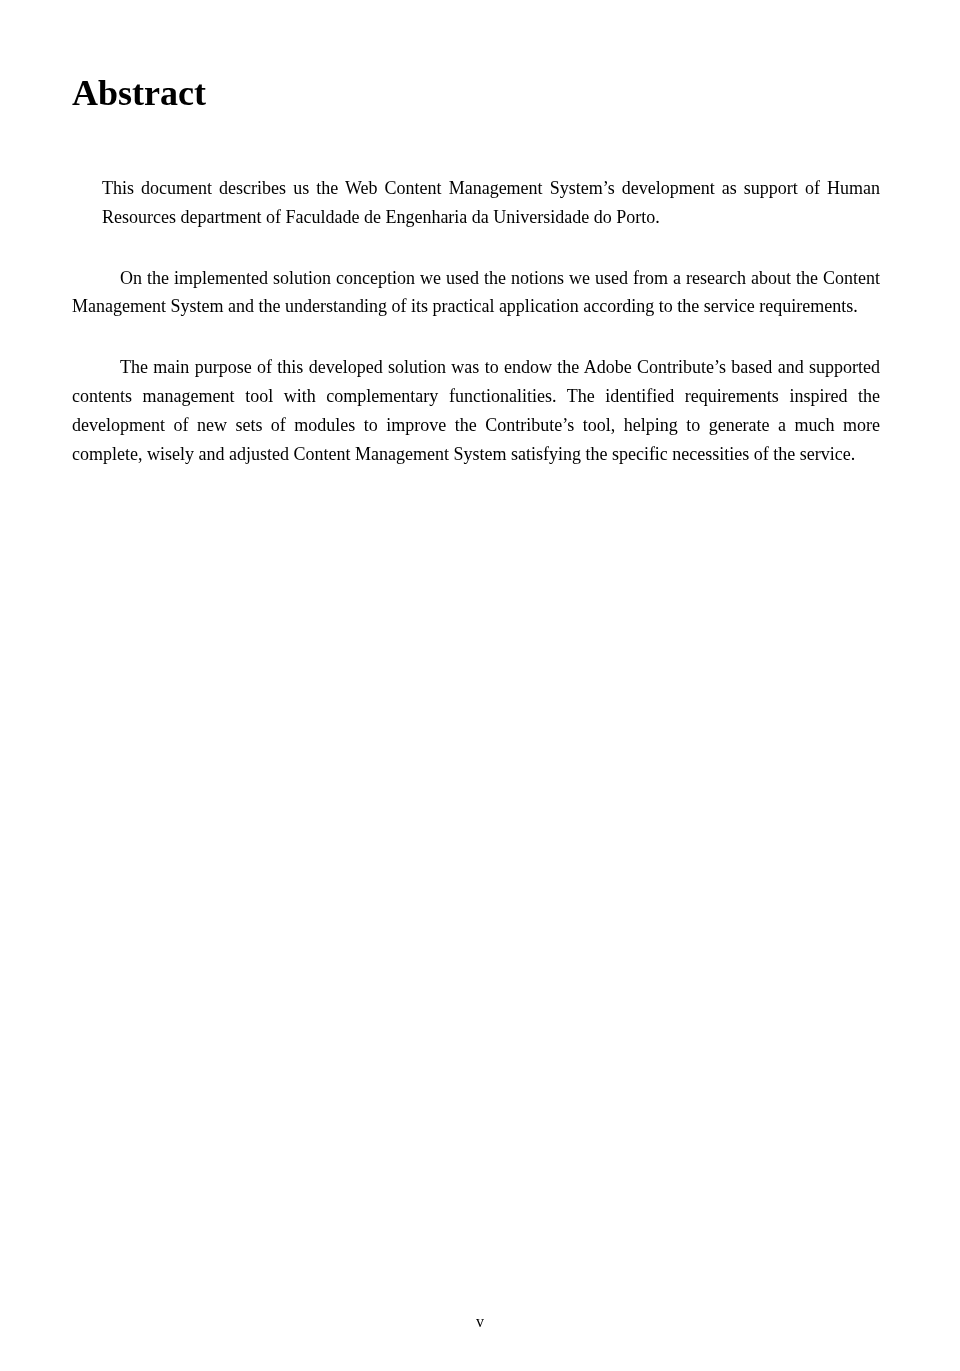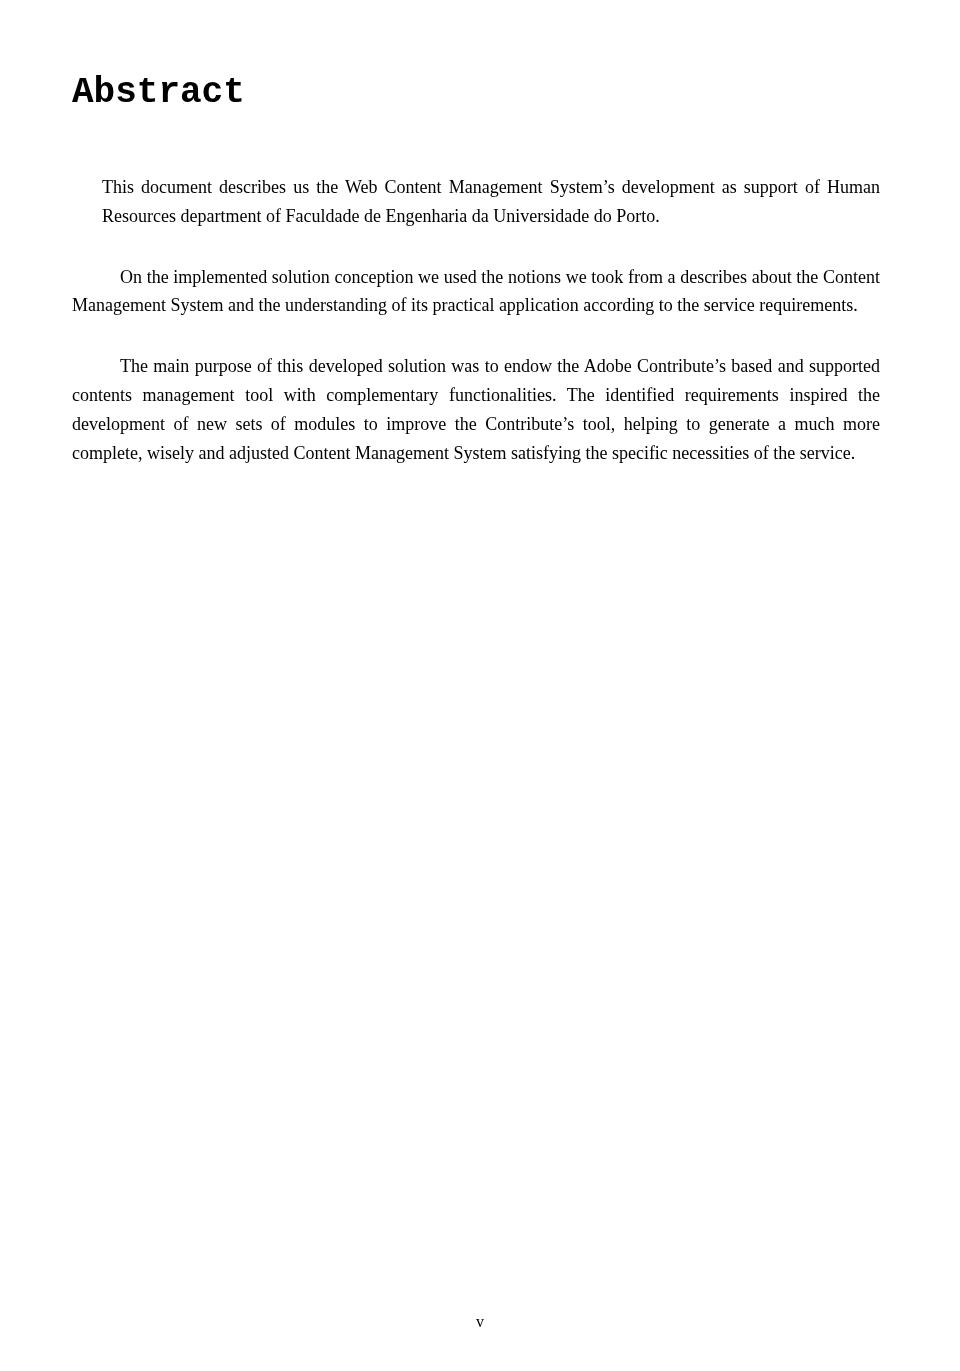--- a/index.html
+++ b/index.html
@@ -20,21 +20,21 @@
       width: 960px;
       min-height: 1371px;
       background: #ffffff;
       padding: 72px 80px 80px 72px;
       position: relative;
     }
 
     .page-title {
       font-size: 36px;
       font-weight: bold;
-      font-family: Liberation Mono, monospace;
+      font-family: Liberation Serif, serif;
       color: #000000;
       margin-bottom: 60px;
     }
 
     .abstract-body {
       font-family: "Times New Roman", Times, serif;
       font-size: 18px;
       line-height: 1.6;
       color: #000000;
       text-align: justify;
@@ -64,21 +64,21 @@
 <body>
 
 <div class="page">
 
   <h1 class="page-title">Abstract</h1>
 
   <div class="abstract-body">
 
     <p class="paragraph">This document describes us the Web Content Management System’s development as support of Human Resources department of Faculdade de Engenharia da Universidade do Porto.</p>
 
-    <p class="paragraph">On the implemented solution conception we used the notions we took from a describes about the Content Management System and the understanding of its practical application according to the service requirements.</p>
+    <p class="paragraph">On the implemented solution conception we used the notions we used from a research about the Content Management System and the understanding of its practical application according to the service requirements.</p>
 
     <p class="paragraph">The main purpose of this developed solution was to endow the Adobe Contribute’s based and supported contents management tool with complementary functionalities. The identified requirements inspired the development of new sets of modules to improve the Contribute’s tool, helping to generate a much more complete, wisely and adjusted Content Management System satisfying the specific necessities of the service.</p>
 
   </div>
 
   <div class="page-number">v</div>
 
 </div>
 
 </body></html>

